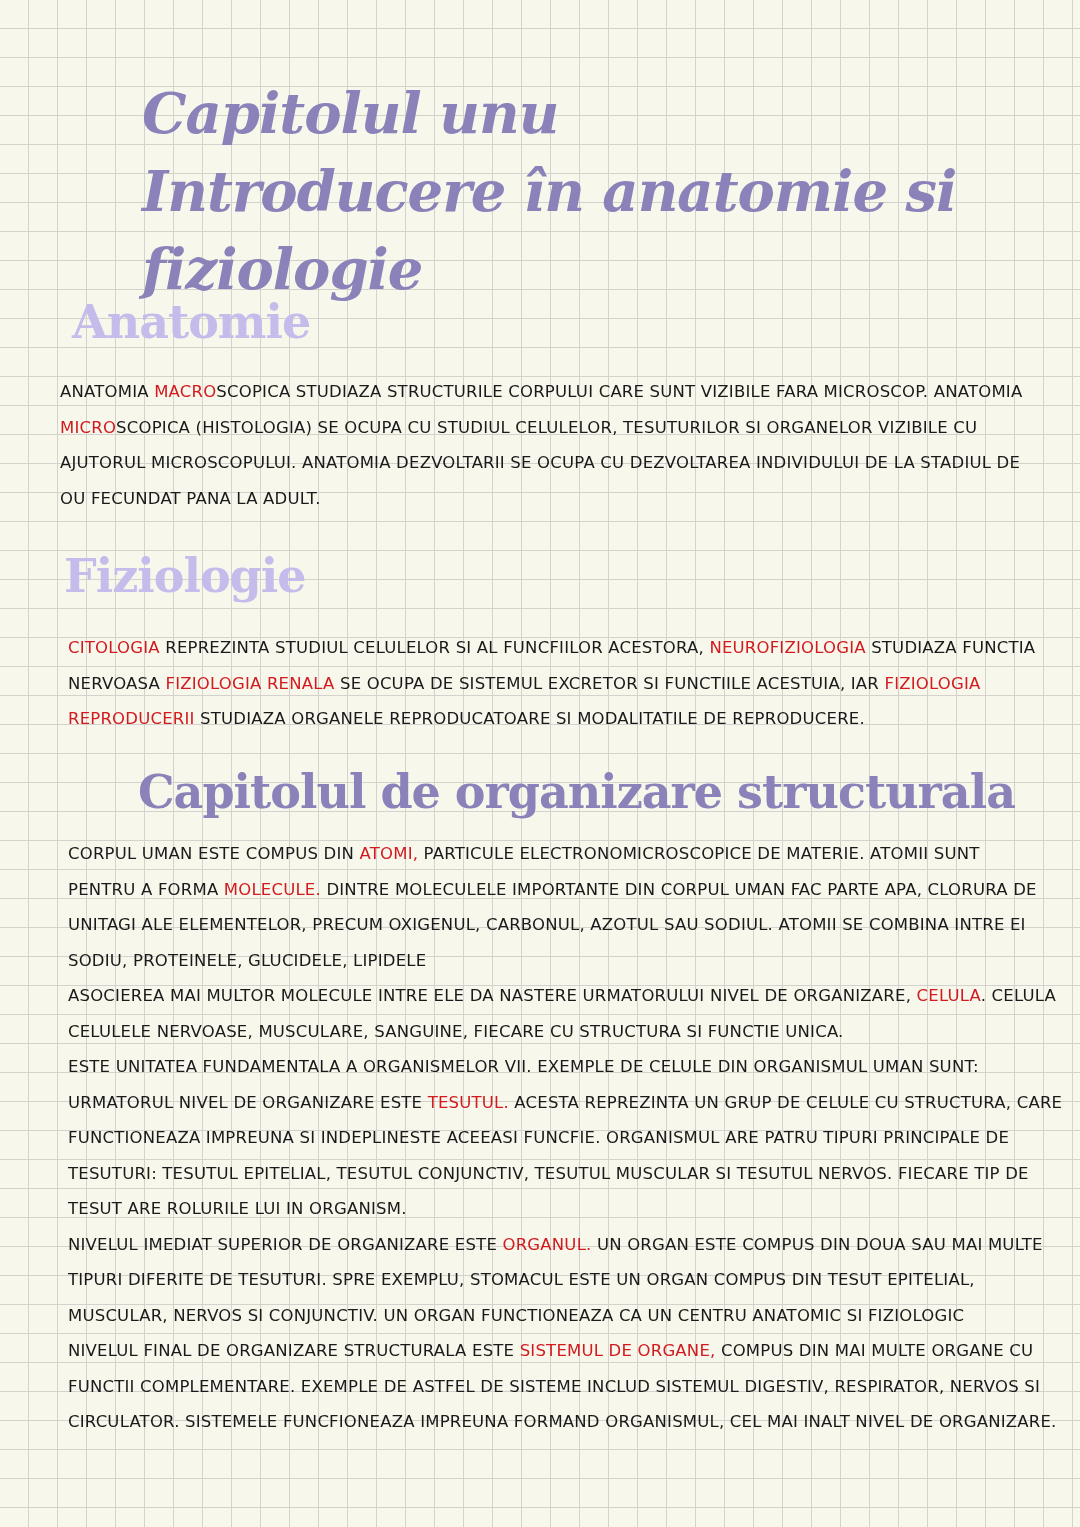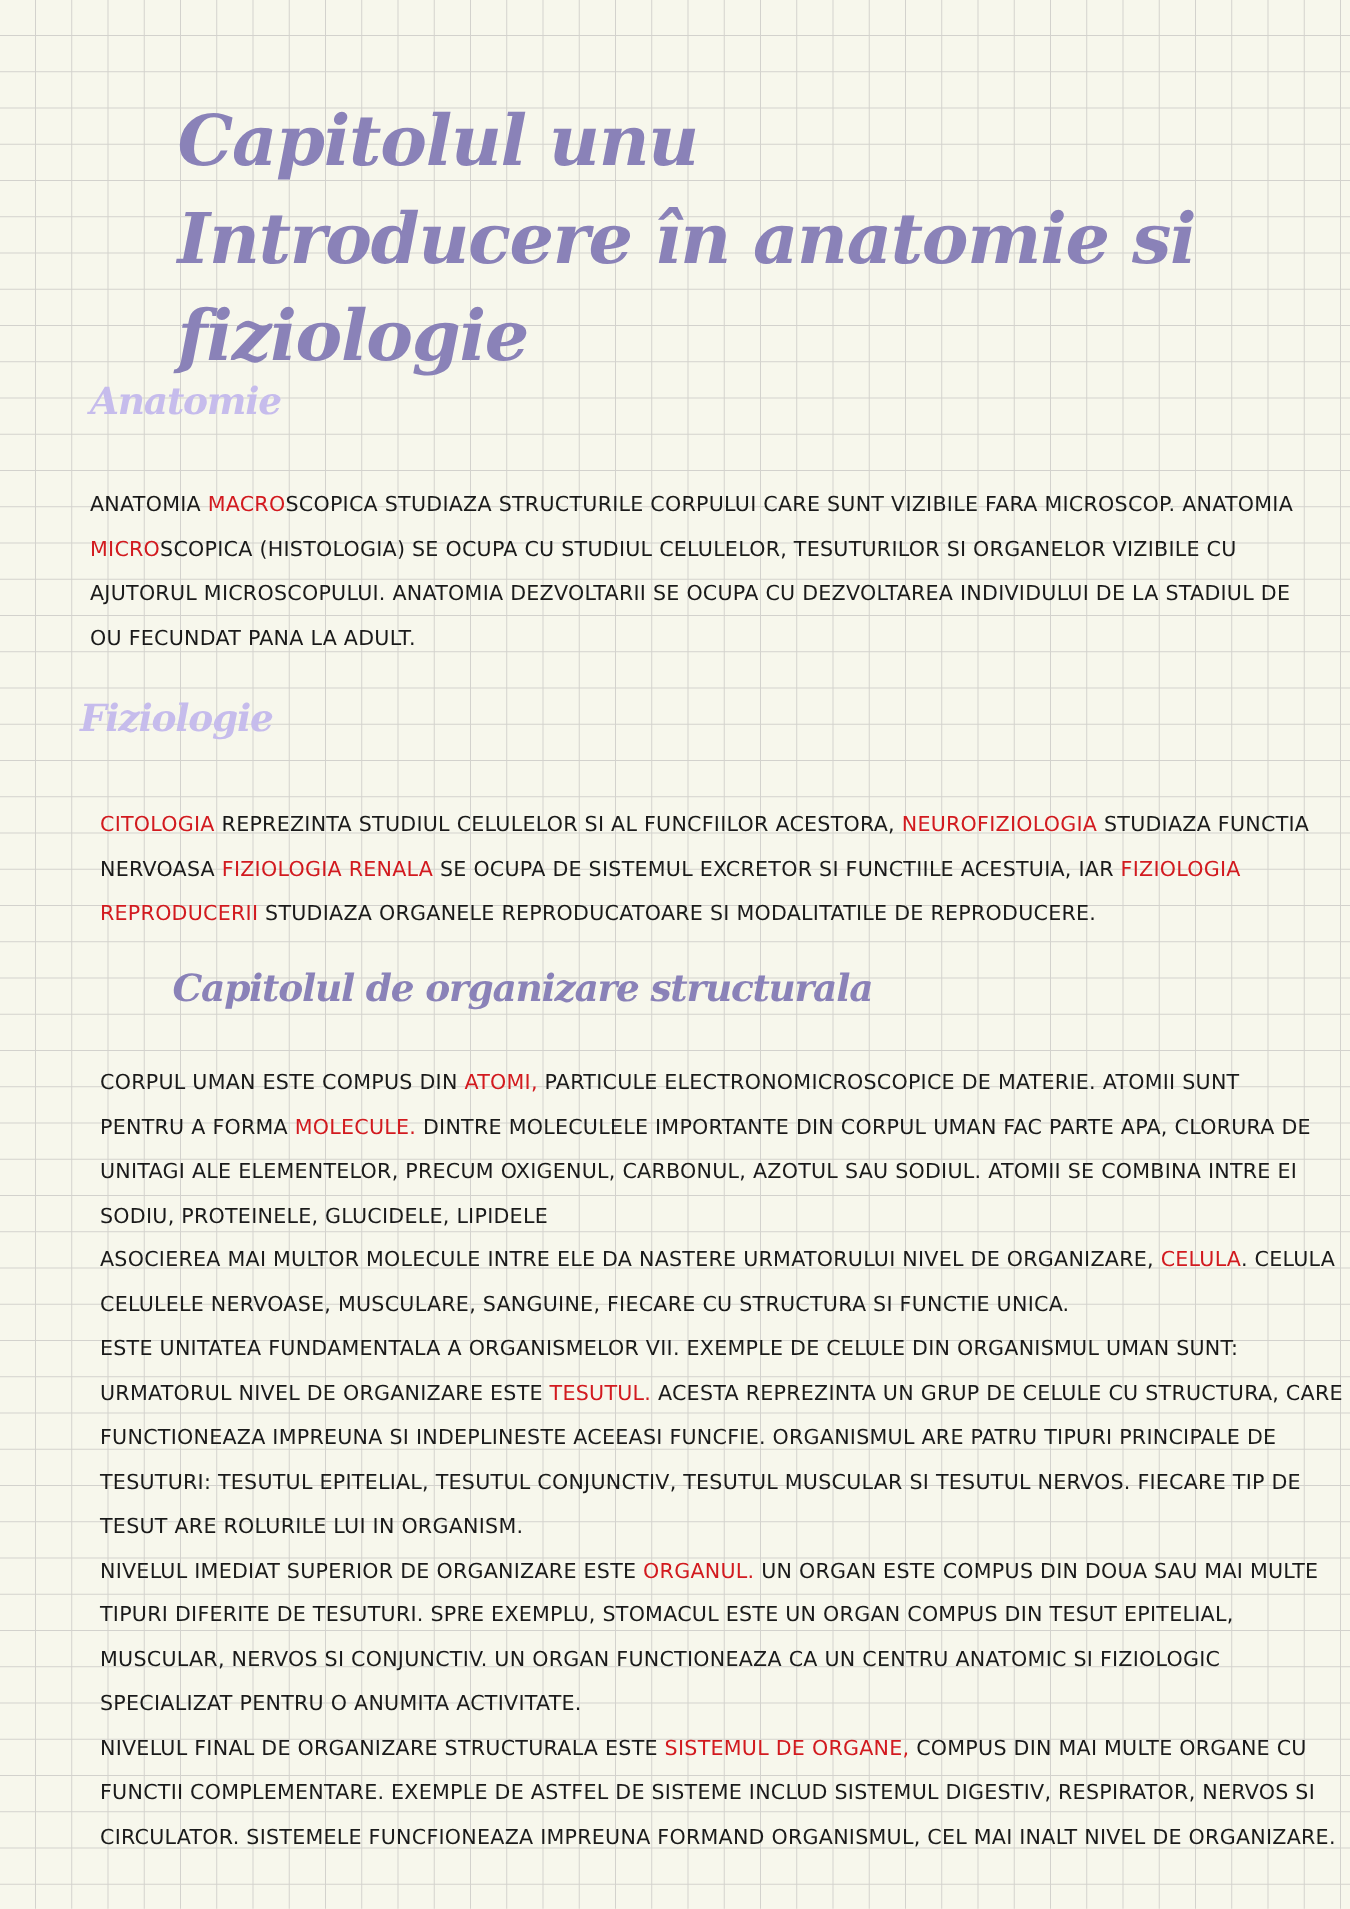--- a/index.html
+++ b/index.html
@@ -28,32 +28,31 @@
       font-size: 56px;
       line-height: 78px;
       color: #8a82b8;
       letter-spacing: -1px;
     }
     .title .line { display: block; white-space: nowrap; }
     .h2 {
       position: absolute;
       margin: 0;
       font-family: "DejaVu Serif", serif;
-      font-style: italic;
       font-weight: bold;
-      font-size: 30px;
+      font-size: 46px;
       line-height: 56px;
       white-space: nowrap;
       letter-spacing: -1px;
     }
     .h2.light { color: #c6bcec; }
     .h2.dark  { color: #8a82b8; }
     .para {
       position: absolute;
-      margin: 12px;
+      margin: 0;
       font-family: "DejaVu Sans", sans-serif;
       font-size: 16.5px;
       line-height: 35.5px;
       text-transform: uppercase;
       letter-spacing: 0.2px;
       color: #1a1a1a;
     }
     .para .line { display: block; white-space: nowrap; }
     .hl { color: #d21a1f; }
   </style>
@@ -90,17 +89,16 @@
     <span class="line">asocierea mai multor molecule intre ele da nastere urmatorului nivel de organizare, <span class="hl">celula</span>. celula</span>
     <span class="line">celulele nervoase, musculare, sanguine, fiecare cu structura si functie unica.</span>
     <span class="line">este unitatea fundamentala a organismelor vii. exemple de celule din organismul uman sunt:</span>
     <span class="line">urmatorul nivel de organizare este <span class="hl">tesutul.</span> acesta reprezinta un grup de celule cu structura, care</span>
     <span class="line">functioneaza impreuna si indeplineste aceeasi funcfie. organismul are patru tipuri principale de</span>
     <span class="line">tesuturi: tesutul epitelial, tesutul conjunctiv, tesutul muscular si tesutul nervos. fiecare tip de</span>
     <span class="line">tesut are rolurile lui in organism.</span>
     <span class="line">nivelul imediat superior de organizare este <span class="hl">organul.</span> un organ este compus din doua sau mai multe</span>
     <span class="line">tipuri diferite de tesuturi. spre exemplu, stomacul este un organ compus din tesut epitelial,</span>
     <span class="line">muscular, nervos si conjunctiv. un organ functioneaza ca un centru anatomic si fiziologic</span>
-    <span class="line">specializat pentru o anumita activitate.</span>
     <span class="line">nivelul final de organizare structurala este <span class="hl">sistemul de organe,</span> compus din mai multe organe cu</span>
     <span class="line">functii complementare. exemple de astfel de sisteme includ sistemul digestiv, respirator, nervos si</span>
     <span class="line">circulator. sistemele funcfioneaza impreuna formand organismul, cel mai inalt nivel de organizare.</span>
   </div>
 
 </body></html>

